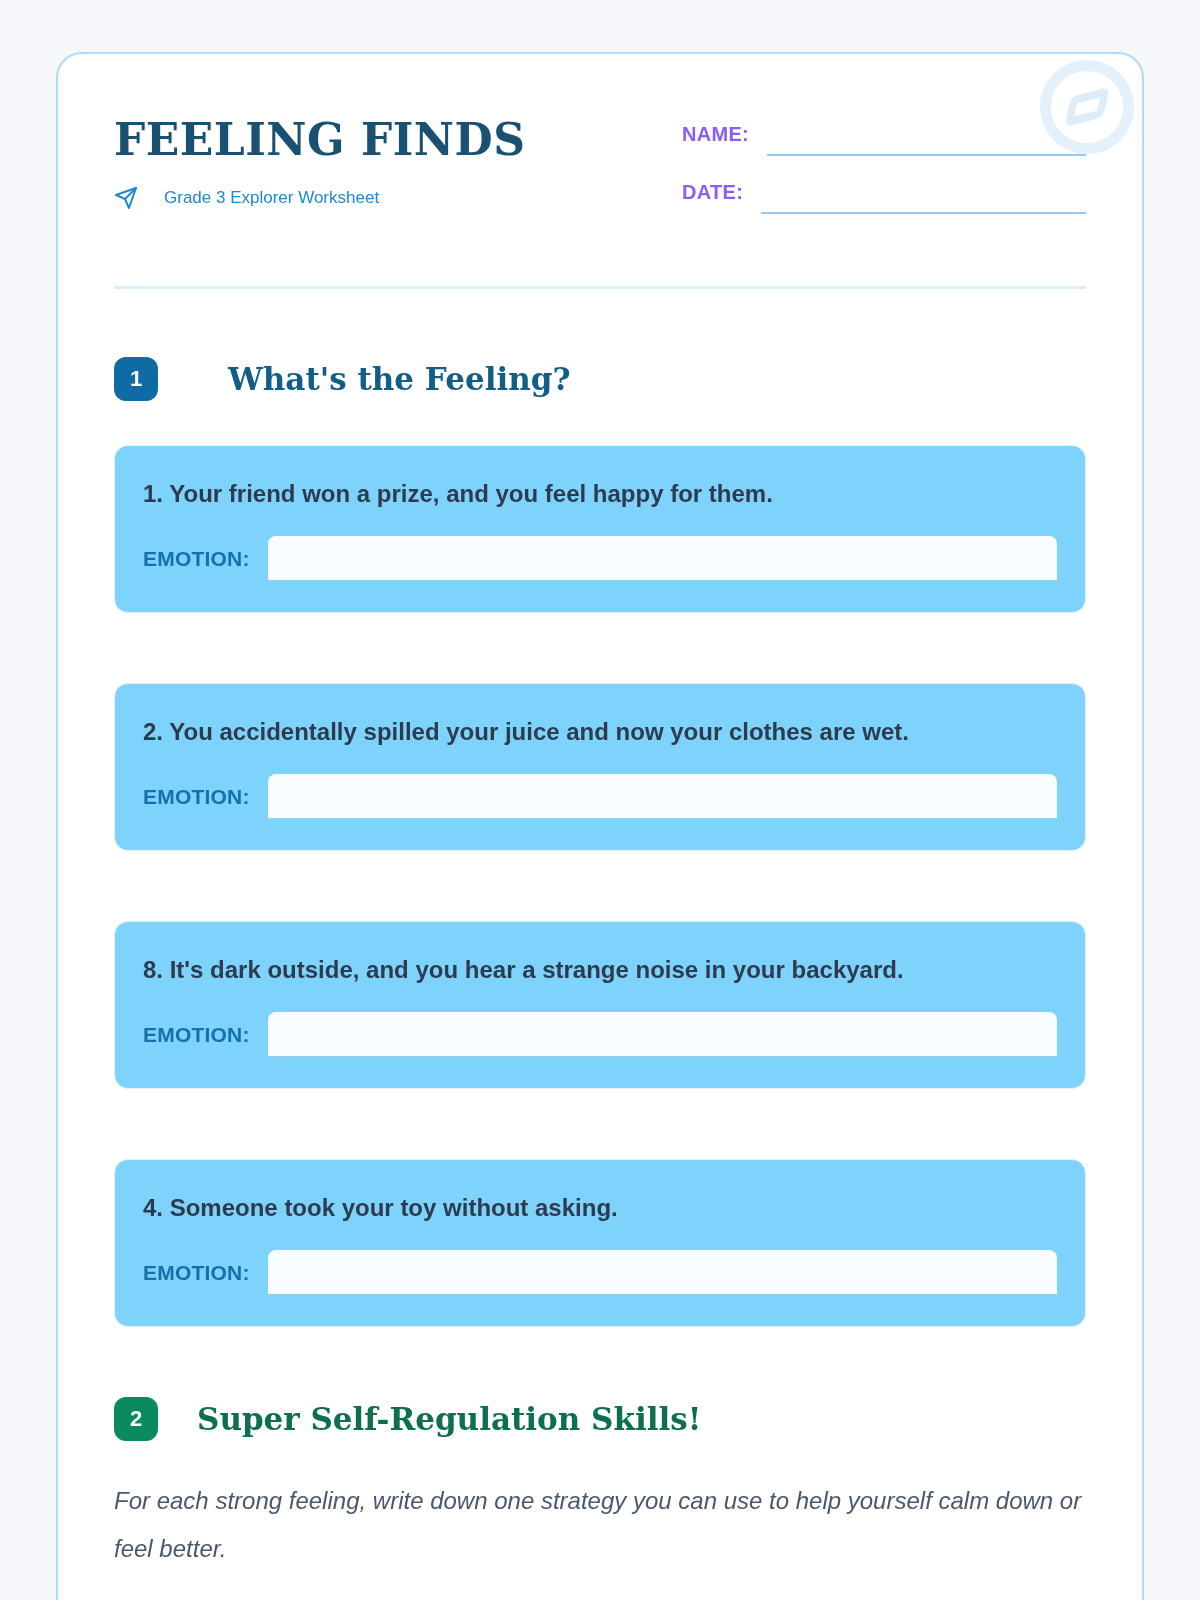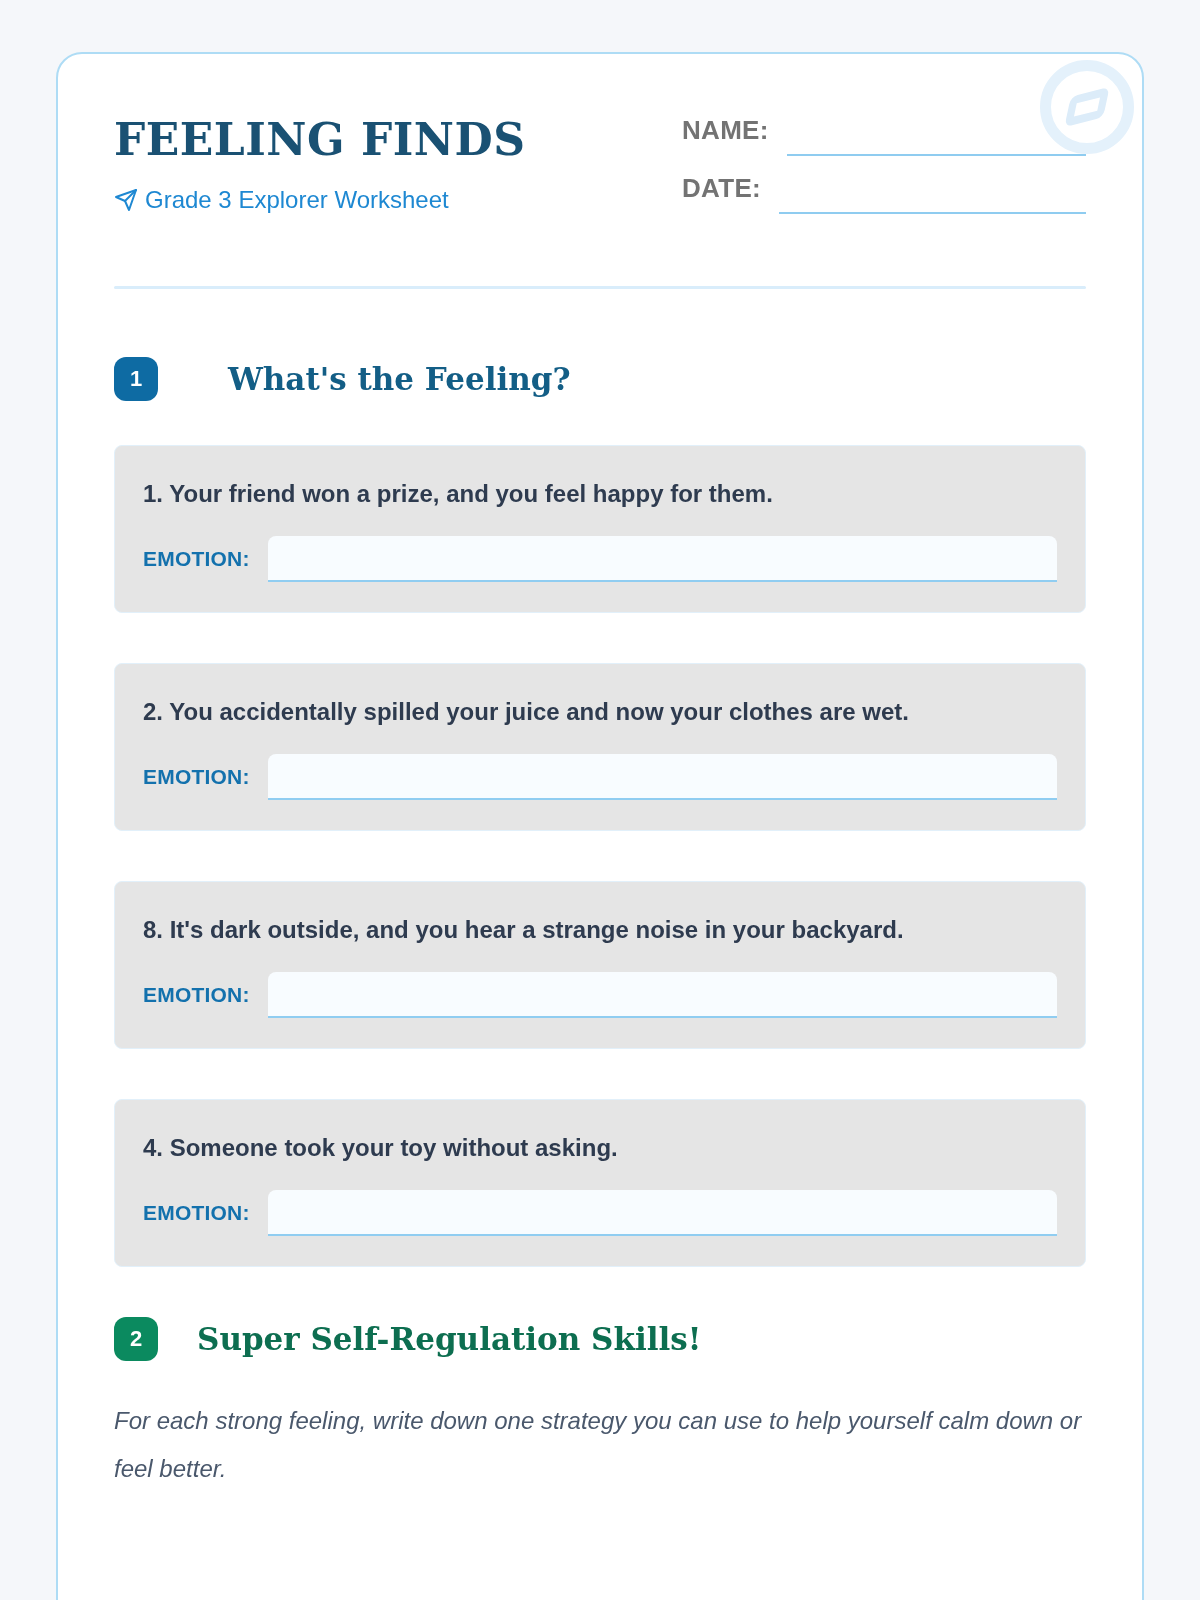--- a/index.html
+++ b/index.html
@@ -45,40 +45,40 @@
     font-family:"DejaVu Serif", serif;
     font-weight:700;
     font-size:44px;
     letter-spacing:0.5px;
     color:#1a5173;
     line-height:1.0;
   }
   .subtitle-row {
     display:flex;
     align-items:center;
-    gap:7px;
+    gap:26px;
     margin-top:24px;
     color:#1e88d2;
-    font-size:24px;
+    font-size:17px;
     font-weight:500;
   }
   .subtitle-row svg { display:block; }
   .fields-col {
     width:404px;
     padding-top:4px;
   }
   .field-row {
     display:flex;
     align-items:flex-end;
     margin-bottom:24px;
   }
   .field-label {
-    font-size:26px;
-    font-weight:700;
-    color:#737373;
+    font-size:20px;
+    font-weight:700;
+    color:#8b5cf6;
     letter-spacing:0.3px;
     margin-right:18px;
     transform:translateY(-10px);
   }
   .field-line {
     flex:1;
     height:34px;
     background:transparent;
     border:none;
     border-bottom:2px solid #8fccf0;
@@ -120,25 +120,25 @@
   .instructions {
     margin-top:36px;
     font-style:italic;
     font-size:24px;
     line-height:2.0;
     color:#4a586c;
     max-width:900px;
   }
   .scenario-list { margin-top:44px; }
   .scenario-card {
-    background:#e5e5e5;
+    background:#7dd3fc;
     border:1px solid #e2f0fa;
-    border-radius:8px;
+    border-radius:14px;
     padding:34px 28px 30px;
-    margin-bottom:50px;
+    margin-bottom:70px;
   }
   .scenario-text {
     font-size:24px;
     font-weight:600;
     color:#2e3b4f;
   }
   .emotion-row {
     display:flex;
     align-items:center;
     margin-top:28px;

